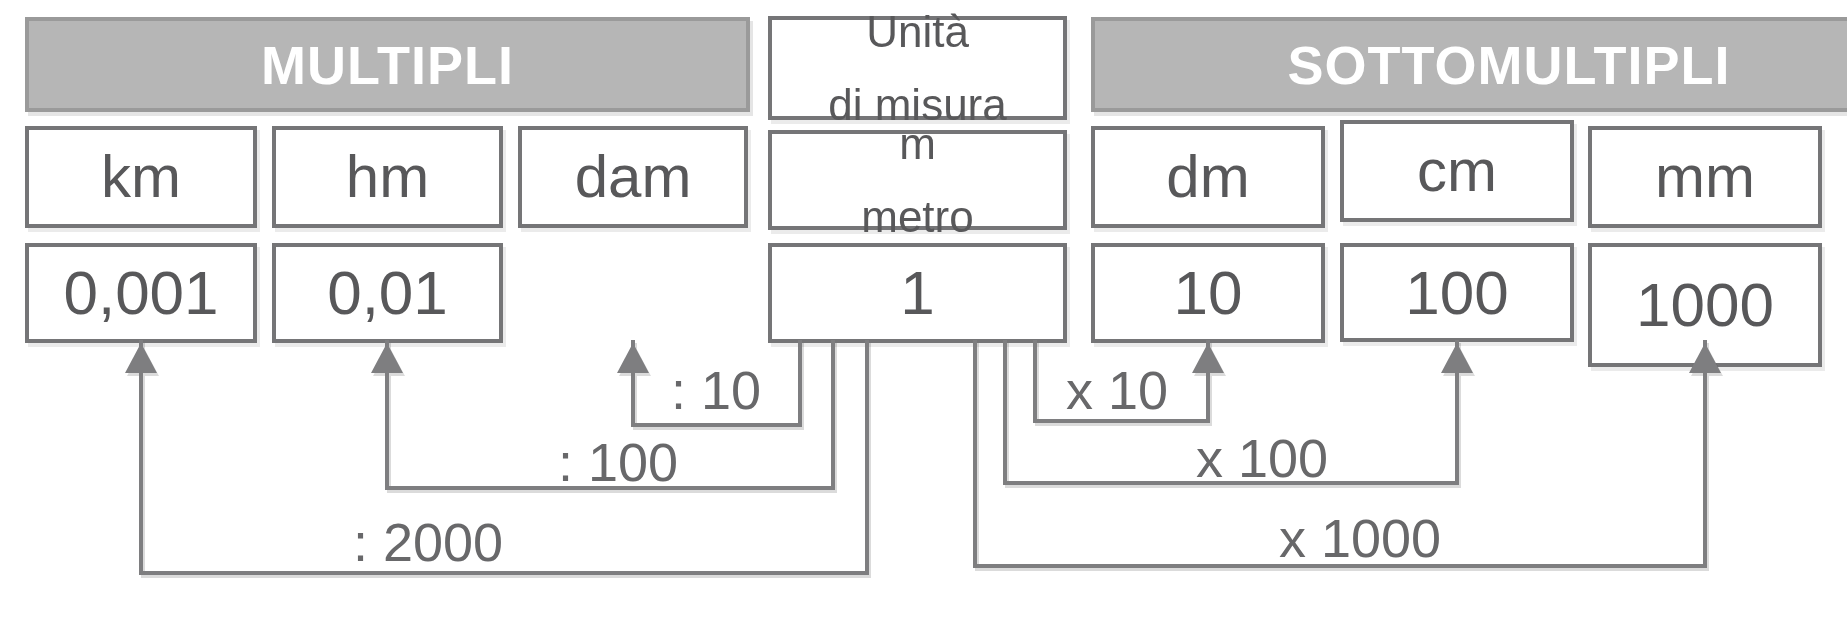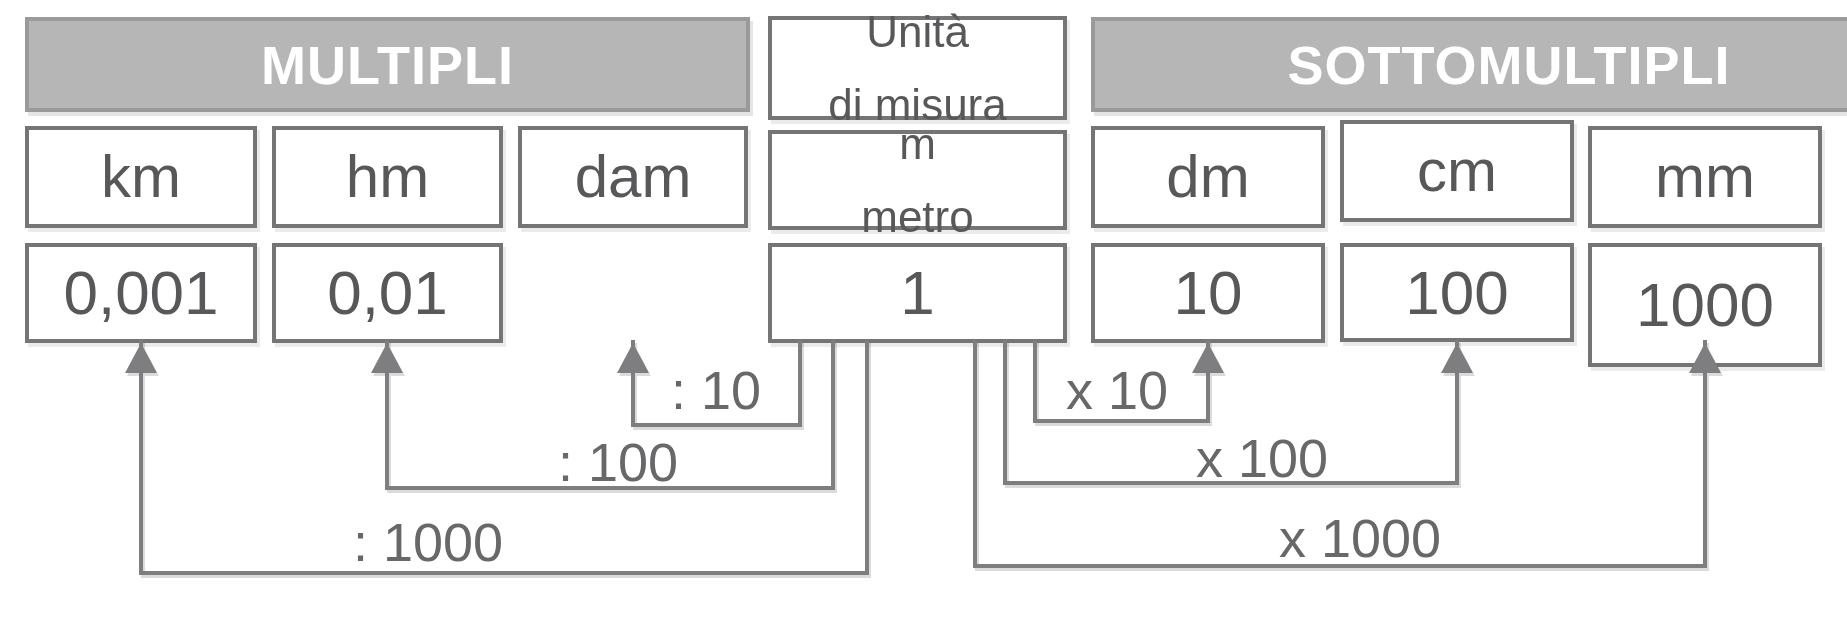--- a/index.html
+++ b/index.html
@@ -121,18 +121,18 @@
     <div class="ah" style="left:617px;top:343px"></div>
     <div class="ah" style="left:371px;top:343px"></div>
     <div class="ah" style="left:125px;top:343px"></div>
     <div class="ah" style="left:1192px;top:343px"></div>
     <div class="ah" style="left:1441px;top:343px"></div>
     <div class="ah" style="left:1689px;top:343px"></div>
   </div>
 
   <div class="arrow-label" style="left:716px;top:390px">: 10</div>
   <div class="arrow-label" style="left:618px;top:462px">: 100</div>
-  <div class="arrow-label" style="left:428px;top:542px">: 1000</div>
+  <div class="arrow-label" style="left:428px;top:542px">: 2000</div>
   <div class="arrow-label" style="left:1117px;top:390px">x 10</div>
   <div class="arrow-label" style="left:1262px;top:458px">x 100</div>
   <div class="arrow-label" style="left:1360px;top:538px">x 1000</div>
 
 </div>
 
 </body></html>

